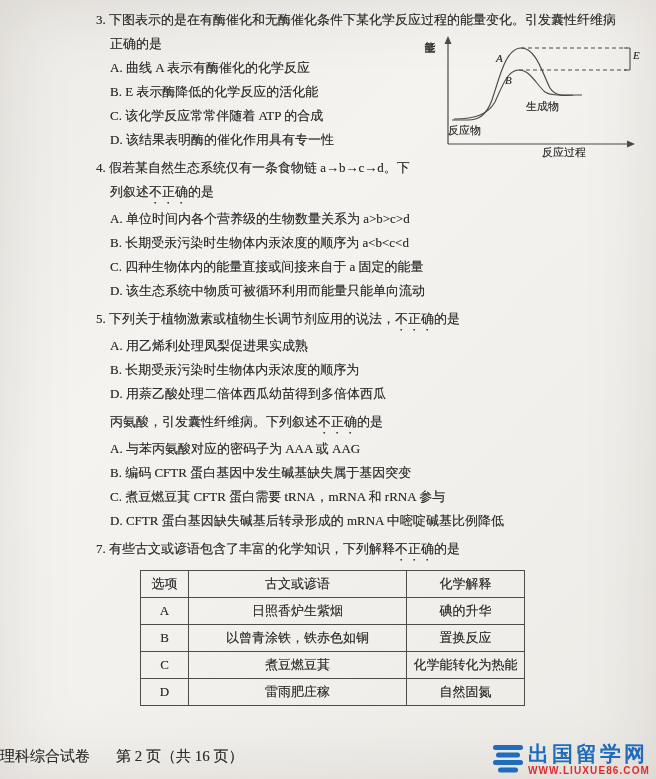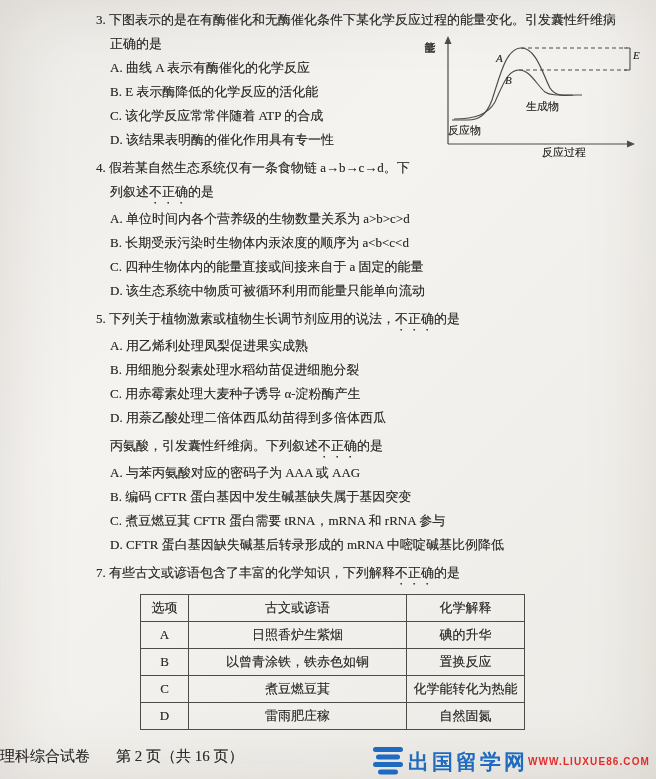--- a/index.html
+++ b/index.html
@@ -37,21 +37,21 @@
     border:1px solid #4d4c49; text-align:center; vertical-align:middle;
     font-size:13px; font-weight:normal; height:27px; padding:0 6px;
   }
   .col-key{ width:48px; } .col-phrase{ width:218px; } .col-explain{ width:118px; }
   
   .footer { position:absolute; left:0; top:744px; width:656px; text-align:left; font-size:15px; }
   .footer .gap { display:inline-block; width:26px; }
   
   .watermark { position:absolute; right:6px; bottom:3px; display:flex; align-items:center; gap:5px;
                font-family:"Liberation Sans", sans-serif; text-shadow:none; }
-  .wm-col { display:flex; flex-direction:row; align-items:center; }
+  .wm-col { display:flex; flex-direction:column; align-items:flex-start; }
   .wm-site { color:#1e6bbf; font-size:21px; font-weight:bold; letter-spacing:3px; line-height:23px; }
   .wm-url  { color:#e32b2b; font-size:10px; font-weight:bold; letter-spacing:1.1px; line-height:11px; }
 </style>
 </head>
 <body>
 
 <div class="page">
 
   <div class="chart">
     <svg width="224" height="130" viewBox="0 0 224 130">
@@ -102,22 +102,21 @@
     <div class="opt">C. 四种生物体内的能量直接或间接来自于 a 固定的能量</div>
     <div class="opt">D. 该生态系统中物质可被循环利用而能量只能单向流动</div>
   </div>
 
   <div class="q">
     <div class="stemline">
       <span class="qnum">5.</span>
       <span><span>下列关于植物激素或植物生长调节剂应用的说法，</span><span class="em-dots">不正确</span><span>的是</span></span>
     </div>
     <div class="opt">A. 用乙烯利处理凤梨促进果实成熟</div>
-    <div class="opt">B. 用细胞分裂素处理水稻幼苗促进细胞分裂</div>
-    <div class="opt">C. 用赤霉素处理大麦种子诱导 α-淀粉酶产生</div>
+    <div class="opt">B. 长期受汞污染时生物体内汞浓度的顺序为</div>
     <div class="opt">D. 用萘乙酸处理二倍体西瓜幼苗得到多倍体西瓜</div>
   </div>
 
   <div class="q">
     <div class="cont"><span>丙氨酸，引发囊性纤维病。下列叙述</span><span class="em-dots">不正确</span><span>的是</span></div>
     <div class="opt">A. 与苯丙氨酸对应的密码子为 AAA 或 AAG</div>
     <div class="opt">B. 编码 CFTR 蛋白基因中发生碱基缺失属于基因突变</div>
     <div class="opt">C. 煮豆燃豆萁 CFTR 蛋白需要 tRNA，mRNA 和 rRNA 参与</div>
     <div class="opt">D. CFTR 蛋白基因缺失碱基后转录形成的 mRNA 中嘧啶碱基比例降低</div>
   </div>

